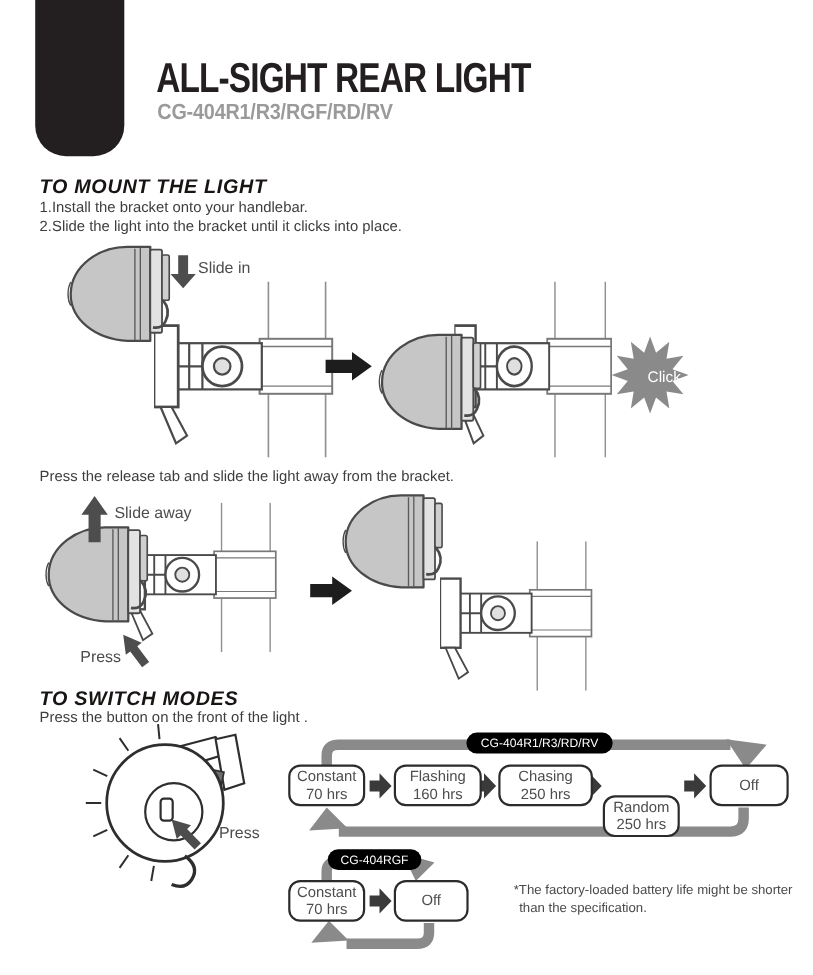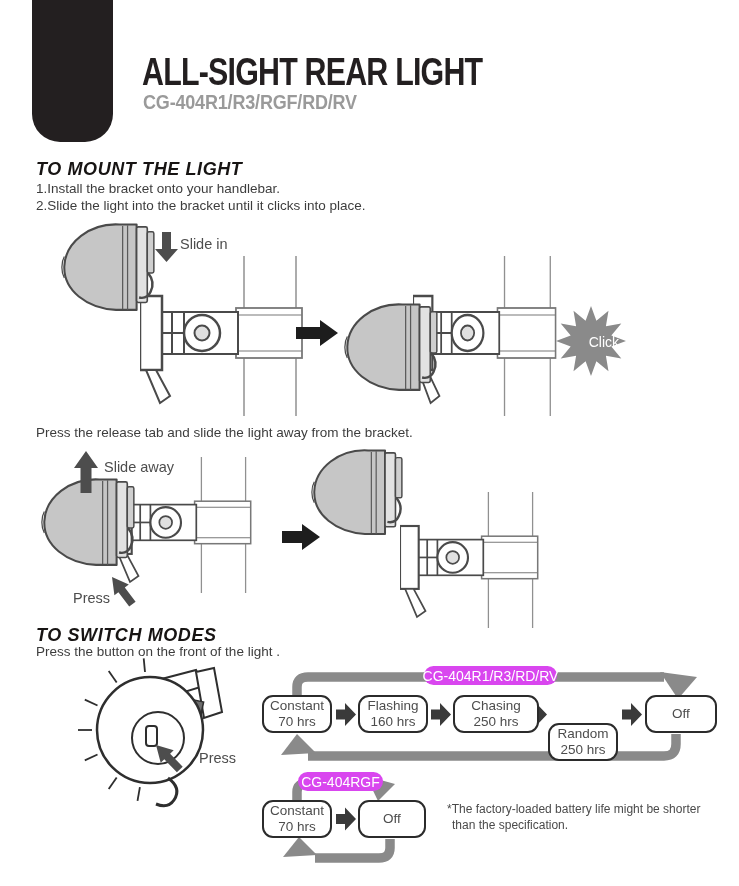--- a/index.html
+++ b/index.html
@@ -14,23 +14,23 @@
   .sec-heading { position:absolute; left:36px; font-size:18px; font-weight:bold; color:#171413; letter-spacing:0.6px; white-space:nowrap;font-style:italic; }
   .body-text { position:absolute; left:36px; font-size:13.5px; color:#3d3d3d; white-space:nowrap; }
   .illus-label { position:absolute; font-size:14.5px; color:#4d4d4d; white-space:nowrap; }
   .click-label { position:absolute; left:563px; top:334px; width:56px; text-align:right;
                  font-size:14px; color:#ffffff; }
   .svg-canvas { position:absolute; left:0; top:0; z-index:1; }
   .overlay { z-index:2; }
   .mode-box { position:absolute; height:38px; background:#fff; border:2px solid #2b2b2b; border-radius:11px;
               display:flex; flex-direction:column; align-items:center; justify-content:center;
               font-size:13.5px; color:#4d4d4d; line-height:1.2; z-index:2; }
-  .pill { position:absolute; height:19px; background:#d946ef; border-radius:10px; color:#ffffff;
-          font-size:14px; display:flex; align-items:center; justify-content:center; z-index:3; white-space:nowrap; }
-  .footnote { position:absolute; font-size:12px; color:#4a4a4a; white-space:nowrap; }
+  .pill { position:absolute; height:19px; background:#000000; border-radius:10px; color:#ffffff;
+          font-size:11px; display:flex; align-items:center; justify-content:center; z-index:3; white-space:nowrap; }
+  .footnote { position:absolute; font-size:12px; color:#4a4a4a; white-space:nowrap;margin-left:20px; }
 </style>
 </head>
 <body>
 
 <div class="page">
 
   <svg class="svg-canvas" width="739" height="886" viewBox="0 0 739 886">
     <defs>
       <symbol id="sym-light" viewBox="0 0 120 112">
         <path d="M72,3 C36,1 6,25 5,54 C4,83 32,105 68,107 L93,107 L93,3 Z" fill="#c6c6c6" stroke="#4a4a4a" stroke-width="2.5" stroke-linejoin="round"></path>
@@ -155,21 +155,21 @@
   <div class="sec-heading overlay" style="top:625px">TO SWITCH MODES</div>
   <div class="body-text overlay" style="top:644px">Press the button on the front of the light .</div>
   <div class="illus-label overlay" style="left:199px; top:750px">Press</div>
 
   <div class="pill" style="left:424px; top:666px; width:133px">CG-404R1/R3/RD/RV</div>
 
   <div class="mode-box" style="left:262px; top:695px; width:70px">
     <span>Constant</span>
     <span>70 hrs</span>
   </div>
-  <div class="mode-box" style="left:358px; top:695px; width:70px">
+  <div class="mode-box" style="left:358px; top:695px; width:80px">
     <span>Flashing</span>
     <span>160 hrs</span>
   </div>
   <div class="mode-box" style="left:453px; top:695px; width:86px">
     <span>Chasing</span>
     <span>250 hrs</span>
   </div>
   <div class="mode-box" style="left:548px; top:723px; width:70px">
     <span>Random</span>
     <span>250 hrs</span>

